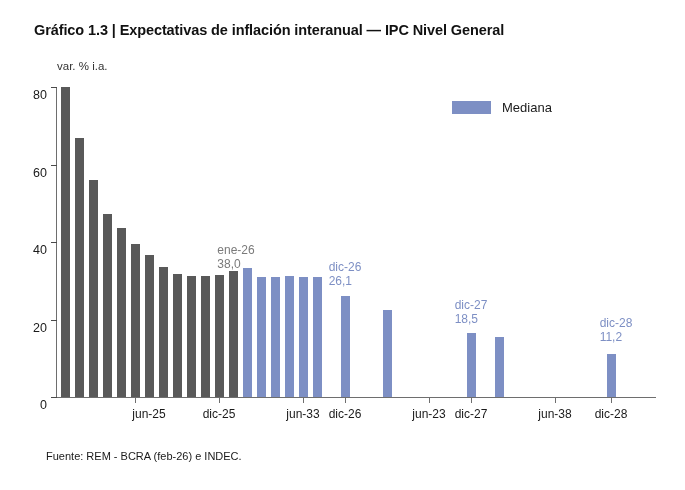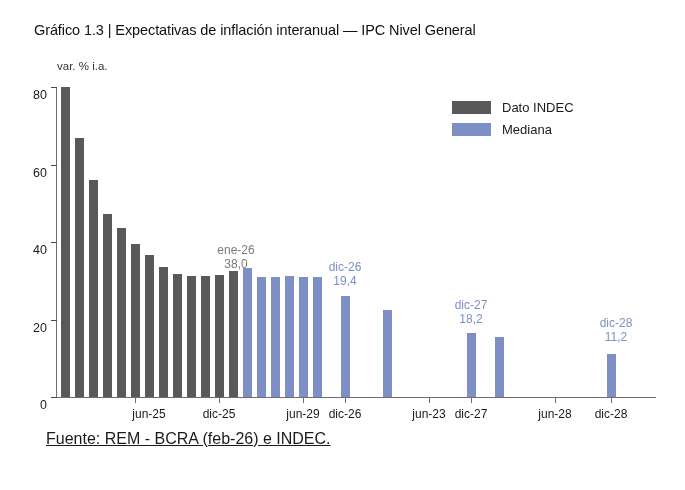--- a/index.html
+++ b/index.html
@@ -8,21 +8,21 @@
     background:#ffffff;
     font-family:"Liberation Sans", sans-serif;
     color:#1a1a1a;
     overflow:hidden;
     position:relative;
   }
   #chart-root{position:absolute;inset:0;}
 
   .title{
     position:absolute;left:34px;top:22px;
-    font-size:14.5px;font-weight:normal;letter-spacing:-0.1px;
+    font-size:14.5px;font-weight:bold;letter-spacing:-0.1px;
     color:#111111;white-space:nowrap;
   }
 
   .axis-unit{
     position:absolute;left:57px;top:60px;
     font-size:11.5px;color:#333333;white-space:nowrap;
   }
 
   
   #plot{
@@ -58,41 +58,41 @@
   }
 
   .bar{
     position:absolute;bottom:1px;
   }
   .bar.indec{background:#595959;}
   .bar.mediana{background:#7d8fc4;}
 
   .ann{
     position:absolute;
-    font-size:12px;line-height:14px;text-align:center;
+    font-size:12px;line-height:14px;
     white-space:nowrap;transform:translateX(-50%);
     pointer-events:none;
   }
   .ann.gray{color:#7a7a7a;}
   .ann.blue{color:#7d8fc4;}
 
   
   #legend{
     position:absolute;left:452px;top:100px;
     display:flex;flex-direction:column;gap:7px;
   }
   .legend-row{display:flex;align-items:center;gap:11px;}
   .legend-swatch{width:39px;height:13px;display:block;}
   .legend-swatch.indec{background:#595959;}
   .legend-swatch.mediana{background:#7d8fc4;}
   .legend-label{font-size:13px;color:#1a1a1a;white-space:nowrap;}
 
   .source{
-    position:absolute;left:46px;top:430px;
-    font-size:16px;color:#1a1a1a;white-space:nowrap;text-decoration:underline;
+    position:absolute;left:46px;top:450px;
+    font-size:11px;color:#1a1a1a;white-space:nowrap;
   }
 </style>
 </head>
 <body>
 
 <div id="chart-root">
 
   <div class="title">Gráfico 1.3 | Expectativas de inflación interanual — IPC Nivel General</div>
 
   <div class="axis-unit">var. % i.a.</div>
@@ -112,29 +112,29 @@
           <div class="ylabel" style="bottom: 232.5px; top: 77.5px;">60</div>
           <div class="ytick" style="bottom: 310px;"></div>
           <div class="ylabel" style="bottom: 310px; top: 0px;">80</div>
         </div>
       <div id="xticks-layer">
           <div class="xtick" style="left: 79px;"></div>
           <div class="xlabel" style="left: 93px;">jun-25</div>
           <div class="xtick" style="left: 163px;"></div>
           <div class="xlabel" style="left: 163px;">dic-25</div>
           <div class="xtick" style="left: 247px;"></div>
-          <div class="xlabel" style="left: 247px;">jun-29</div>
+          <div class="xlabel" style="left: 247px;">jun-33</div>
           <div class="xtick" style="left: 289px;"></div>
           <div class="xlabel" style="left: 289px;">dic-26</div>
           <div class="xtick" style="left: 373px;"></div>
           <div class="xlabel" style="left: 373px;">jun-23</div>
           <div class="xtick" style="left: 415px;"></div>
           <div class="xlabel" style="left: 415px;">dic-27</div>
           <div class="xtick" style="left: 499px;"></div>
-          <div class="xlabel" style="left: 499px;">jun-28</div>
+          <div class="xlabel" style="left: 499px;">jun-38</div>
           <div class="xtick" style="left: 555px;"></div>
           <div class="xlabel" style="left: 555px;">dic-28</div>
         </div>
       <div id="bars-layer">
           <div class="bar indec" title="ene-25: 80" style="left: 5px; width: 9px; height: 310px;"></div>
           <div class="bar indec" title="feb-25: 66,9" style="left: 19px; width: 9px; height: 259.238px;"></div>
           <div class="bar indec" title="mar-25: 55,9" style="left: 33px; width: 9px; height: 216.612px;"></div>
           <div class="bar indec" title="abr-25: 47,3" style="left: 47px; width: 9px; height: 183.287px;"></div>
           <div class="bar indec" title="may-25: 43,5" style="left: 61px; width: 9px; height: 168.562px;"></div>
           <div class="bar indec" title="jun-25: 39,4" style="left: 75px; width: 9px; height: 152.675px;"></div>
@@ -157,40 +157,36 @@
           <div class="bar mediana" title="jun-28: 15,5" style="left: 439px; width: 9px; height: 60.0625px;"></div>
           <div class="bar mediana" title="dic-28: 11,2" style="left: 551px; width: 9px; height: 43.4px;"></div>
         </div>
       <div id="ann-layer">
           <div class="ann gray" style="left: 180px; top: 155px;">
             <div>ene-26</div>
             <div>38,0</div>
           </div>
           <div class="ann blue" style="left: 289px; top: 172px;">
             <div>dic-26</div>
-            <div>19,4</div>
+            <div>26,1</div>
           </div>
           <div class="ann blue" style="left: 415px; top: 210px;">
             <div>dic-27</div>
-            <div>18,2</div>
+            <div>18,5</div>
           </div>
           <div class="ann blue" style="left: 560px; top: 228px;">
             <div>dic-28</div>
             <div>11,2</div>
           </div>
         </div>
     </div>
   </div>
 
   <div id="legend">
       <div class="legend-row">
-        <span class="legend-swatch indec" style="background: rgb(89, 89, 89);"></span>
-        <span class="legend-label">Dato INDEC</span>
-      </div>
-      <div class="legend-row">
         <span class="legend-swatch mediana" style="background: rgb(125, 143, 196);"></span>
         <span class="legend-label">Mediana</span>
       </div>
     </div>
 
   <div class="source">Fuente: REM - BCRA (feb-26) e INDEC.</div>
 
 </div>
 
 </body></html>

